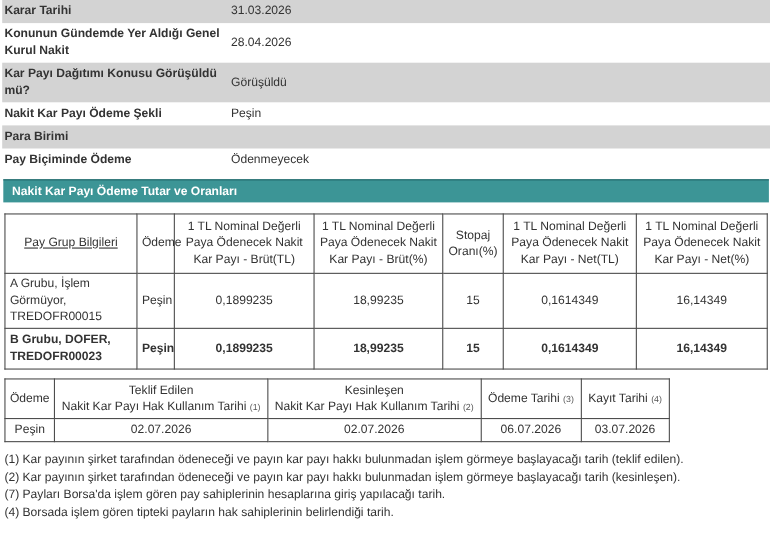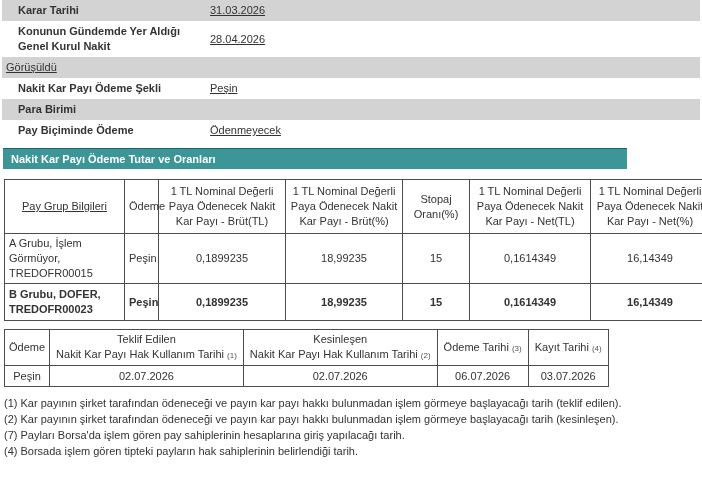--- a/index.html
+++ b/index.html
@@ -16,46 +16,46 @@
     font-family:"Liberation Sans","DejaVu Sans",sans-serif;
     font-size:11px;color:var(--text);
   }
   .page{padding:0 2px;}
 
   
   .kv-table{width:698px;}
   .kv-row{display:flex;align-items:center;}
   .kv-row.gray{background:var(--row-gray);}
   .kv-label{
-    width:204px;padding:3px 16px;font-weight:bold;line-height:15px;
+    width:204px;padding:3px 2px;font-weight:bold;line-height:15px;
   }
-  .kv-value{flex:1;padding:3px 4px;line-height:15px;text-decoration:underline;}
+  .kv-value{flex:1;padding:3px 4px;line-height:15px;}
 
   
   .section-bar{
-    width:624px;height:21px;background:var(--accent);
+    width:696px;height:21px;background:var(--accent);
     border-top:1px solid var(--accent-dark);
     color:#ffffff;font-weight:bold;line-height:20px;
     padding-left:8px;margin-left:1px;
   }
   .bar1{margin-top:7px;}
   .bar2{margin-top:9px;}
 
   
   table{border-collapse:collapse;margin-left:2px;color:var(--text);}
   th,td{border:1px solid var(--border);padding:2px 4px;line-height:15px;}
   th{font-weight:normal;text-align:center;vertical-align:middle;}
   td{text-align:center;vertical-align:middle;}
 
   .amounts-table{margin-top:10px;width:693px;table-layout:fixed;}
   .amounts-table .c0{width:120px;text-decoration:underline;}
   .amounts-table .c1{width:34px;}
   .amounts-table .c2{width:127px;}
   .amounts-table .c3{width:117px;}
-  .amounts-table .c4{width:67px;}
+  .amounts-table .c4{width:55px;}
   .amounts-table .c5{width:121px;}
   .amounts-table .c6{width:119px;}
   .amounts-table th{height:54px;}
   .amounts-table td.group{text-align:left;}
   .amounts-table tr.r0 td{height:46px;}
   .amounts-table tr.r1 td{height:37px;font-weight:bold;}
 
   .dates-table{margin-top:8px;}
   .dates-table th{height:36px;}
   .dates-table td{height:21px;}
@@ -77,20 +77,21 @@
   <div class="kv-table">
     <div class="kv-row gray">
       <div class="kv-label">Karar Tarihi</div>
       <div class="kv-value">31.03.2026</div>
     </div>
     <div class="kv-row">
       <div class="kv-label">Konunun Gündemde Yer Aldığı Genel Kurul Nakit</div>
       <div class="kv-value">28.04.2026</div>
     </div>
     <div class="kv-row gray">
+      <div class="kv-label">Kar Payı Dağıtımı Konusu Görüşüldü mü?</div>
       <div class="kv-value">Görüşüldü</div>
     </div>
     <div class="kv-row">
       <div class="kv-label">Nakit Kar Payı Ödeme Şekli</div>
       <div class="kv-value">Peşin</div>
     </div>
     <div class="kv-row gray">
       <div class="kv-label">Para Birimi</div>
     </div>
     <div class="kv-row">

